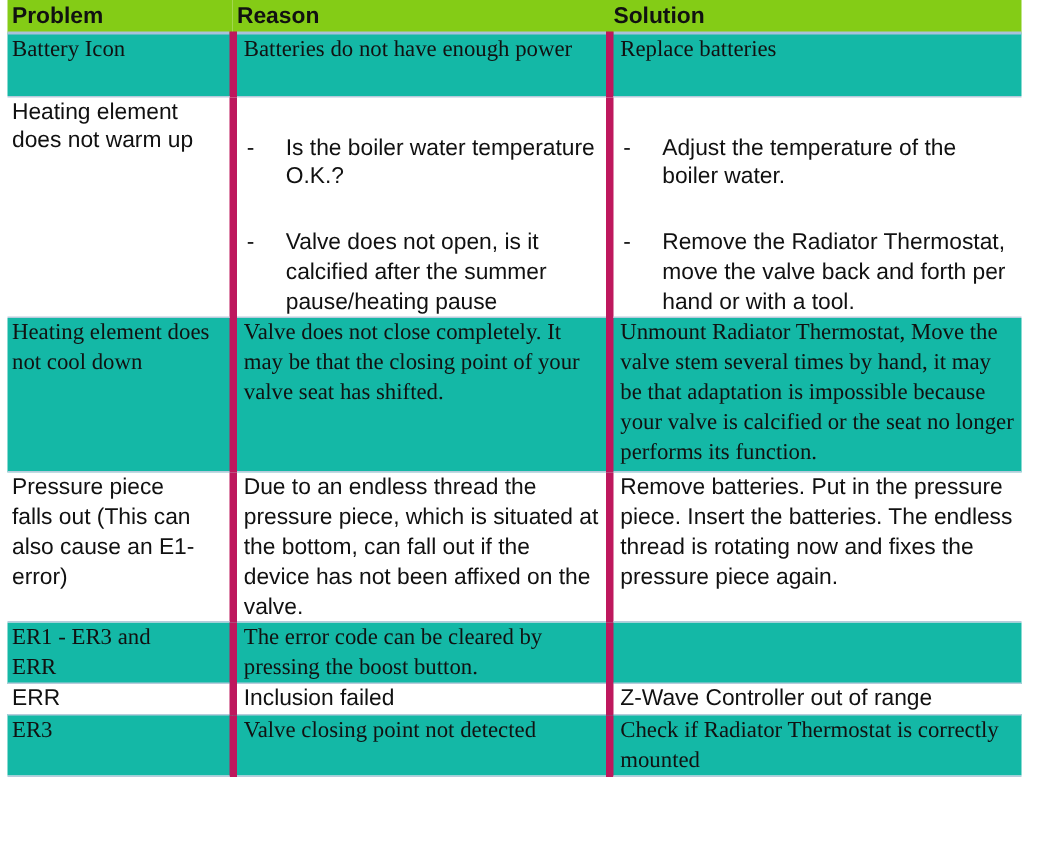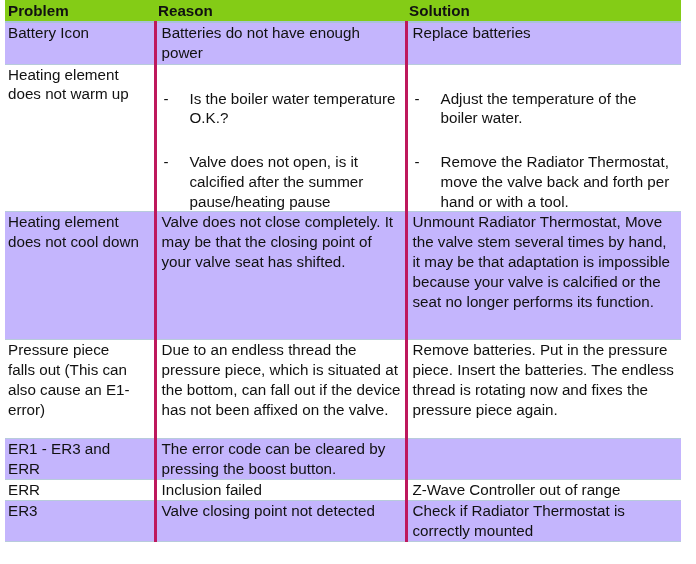--- a/index.html
+++ b/index.html
@@ -15,24 +15,24 @@
   .tbl col.c1 { width: 150px; }
   .tbl col.c2 { width: 251px; }
   .tbl col.c3 { width: 275px; }
   .tbl th {
     text-align: left; font-weight: bold; padding: 0 0 0 3px;
     height: 21px; vertical-align: bottom; border-bottom: 2px solid #a9c2db;
     background: #84cc16;
   }
   .tbl td {
     vertical-align: top; padding: 0 4px 0 5px;
-    border-left: 3px solid #be185d; border-bottom: 1px solid #b8cbdc;
+    border-left: 5px solid #be185d; border-bottom: 1px solid #b8cbdc;
   }
   .tbl td:first-child { border-left: none; padding-left: 3px; }
-  .tbl tr.shade td { background: #c4b5fd; }
+  .tbl tr.shade td { background: #14b8a6; font-family: Liberation Serif, serif; }
   .tbl tr.plain td { background: #ffffff; }
   ul.dash { list-style: none; margin: 0; padding: 0; }
   ul.dash li { position: relative; padding-left: 28px; margin-top: 24px; }
   ul.dash li::before { content: "-"; position: absolute; left: 2px; top: 0; }
 </style>
 </head>
 <body>
 
 <table class="tbl">
   <colgroup>
@@ -61,21 +61,21 @@
           <li>Valve does not open, is it calcified after the summer pause/heating pause</li>
         </ul>
       </td>
       <td>
         <ul class="dash">
           <li>Adjust the temperature of the boiler water.</li>
           <li>Remove the Radiator Thermostat, move the valve back and forth per hand or with a tool.</li>
         </ul>
       </td>
     </tr>
-    <tr class="shade" style="height:128px">
+    <tr class="shade" style="height:103px">
       <td>Heating element does not cool down</td>
       <td>Valve does not close completely. It may be that the closing point of your valve seat has shifted.</td>
       <td>Unmount Radiator Thermostat, Move the valve stem several times by hand, it may be that adaptation is impossible because your valve is calcified or the seat no longer performs its function.</td>
     </tr>
     <tr class="plain" style="height:99px">
       <td style="padding-right:14px"><span>Pressure piece falls out (This can also cause an E1-error)</span></td>
       <td>Due to an endless thread the pressure piece, which  is situated at the bottom, can fall out if the device has not been affixed on the valve.</td>
       <td>Remove batteries. Put in the pressure piece. Insert the batteries. The endless thread is rotating now and fixes the pressure piece again.</td>
     </tr>
     <tr class="shade" style="height:40px">

